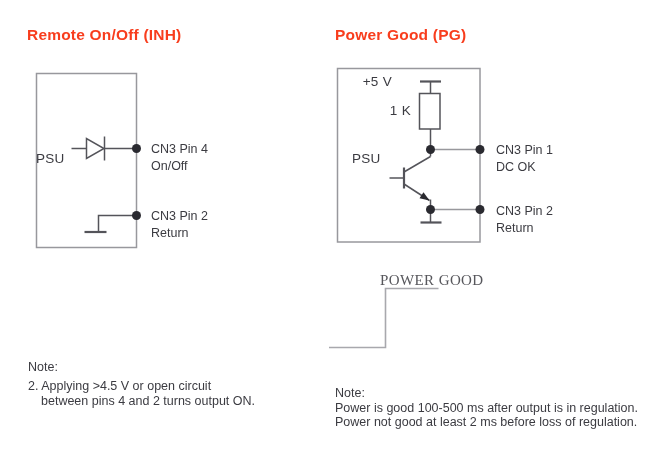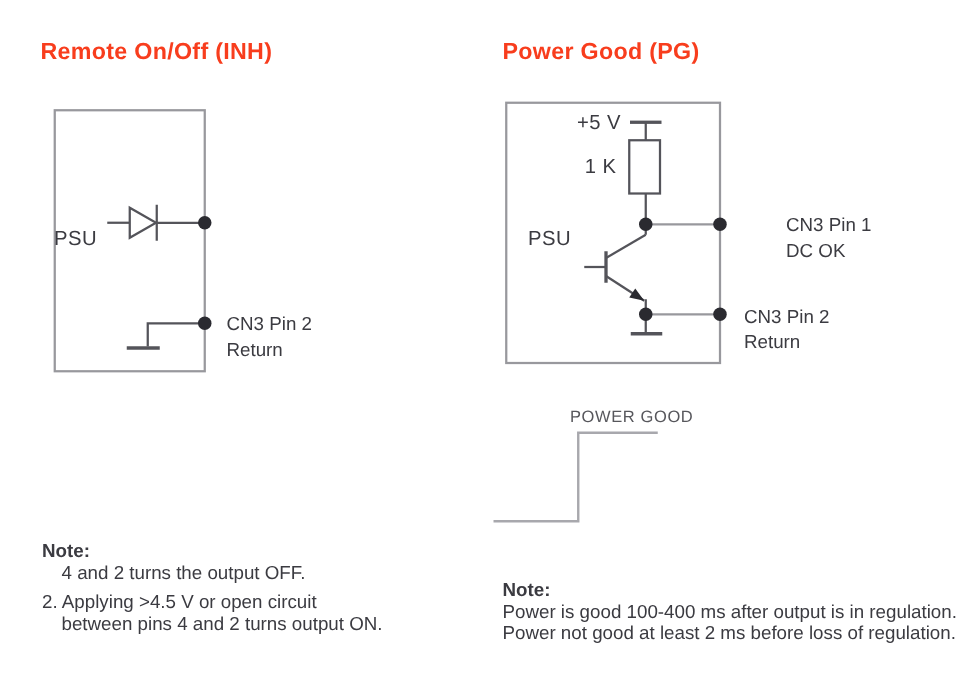--- a/index.html
+++ b/index.html
@@ -6,23 +6,23 @@
   .canvas {
     position:relative; width:648px; height:461px; background:#ffffff;
     font-family:"Liberation Sans", sans-serif; overflow:hidden;
     color:#3b3b41;
   }
   .abs { position:absolute; }
   .title { font-size:15.5px; font-weight:bold; letter-spacing:0.2px; white-space:nowrap; }
   .lbl { font-size:12.5px; line-height:17px; white-space:nowrap; color:#3b3b41; }
   .psu { font-size:13.5px; color:#3b3b41; letter-spacing:0.3px; }
   .ra { text-align:right; }
-  .timing-lbl { font-size:11px; letter-spacing:0.4px; color:#57575c; white-space:nowrap; }
+  .timing-lbl { font-size:15px; letter-spacing:0.4px; color:#57575c; white-space:nowrap;font-family:Liberation Serif, serif; }
   .note { font-size:12.5px; color:#3b3b41; white-space:nowrap; }
-  .note .hd { font-weight:bold; }
+  .note .hd { font-weight:normal; }
   .note-l { line-height:15px; }
   .note-l .indent { padding-left:13px; }
   .note-l .gap { margin-top:4px; }
   .note-r { line-height:14.5px; }
   svg.overlay { position:absolute; left:0; top:0; }
   svg .wire { stroke:#98989d; stroke-width:1.5; fill:none; }
   svg .comp { stroke:#54545a; stroke-width:1.5; fill:none; }
   svg .bar  { stroke:#54545a; stroke-width:2.2; fill:none; }
   svg .dot  { fill:#2a2a30; stroke:none; }
   svg .wave { stroke:#a8a8ad; stroke-width:1.6; fill:none; }
@@ -89,51 +89,54 @@
 
     <polyline points="329,347.5 385.5,347.5 385.5,288.5 438.5,288.5" class="wave"></polyline>
   </svg>
 
   <div class="abs title" style="left: 27px; top: 26px; color: rgb(248, 61, 29);">Remote On/Off (INH)</div>
 
   <div class="abs title" style="left: 335px; top: 26px; color: rgb(248, 61, 29);">Power Good (PG)</div>
 
   <div class="abs psu" style="left:36px; top:151px;">PSU</div>
 
+  <div class="abs lbl" style="left:151px; top:141px;">
+    <div>CN3 Pin 4</div>
+    <div>On/Off</div>
+  </div>
 
   <div class="abs lbl" style="left:151px; top:208px;">
     <div>CN3 Pin 2</div>
     <div>Return</div>
   </div>
 
-  <div class="abs psu ra" style="left:370px; top:74px; width:44px;">+5 V</div>
+  <div class="abs psu ra" style="left:348px; top:74px; width:44px;">+5 V</div>
 
   <div class="abs psu ra" style="left:373px; top:103px; width:38px;">1 K</div>
 
   <div class="abs psu" style="left:352px; top:151px;">PSU</div>
 
-  <div class="abs lbl" style="left:496px; top:142px;margin-left:28px;">
+  <div class="abs lbl" style="left:496px; top:142px;">
     <div>CN3 Pin 1</div>
     <div>DC OK</div>
   </div>
 
   <div class="abs lbl" style="left:496px; top:203px;">
     <div>CN3 Pin 2</div>
     <div>Return</div>
   </div>
 
   <div class="abs timing-lbl" style="left:380px; top:272px;">POWER GOOD</div>
 
 
   <div class="abs note note-l" style="left:28px; top:360px;">
     <div class="hd">Note:</div>
-    <div class="indent">4 and 2 turns the output OFF.</div>
     <div class="gap">2. Applying &gt;4.5 V or open circuit</div>
     <div class="indent">between pins 4 and 2 turns output ON.</div>
   </div>
 
   <div class="abs note note-r" style="left:335px; top:386px;">
     <div class="hd">Note:</div>
-    <div>Power is good 100-400 ms after output is in regulation.</div>
+    <div>Power is good 100-500 ms after output is in regulation.</div>
     <div>Power not good at least 2 ms before loss of regulation.</div>
   </div>
 
 </div>
 
 </body></html>

